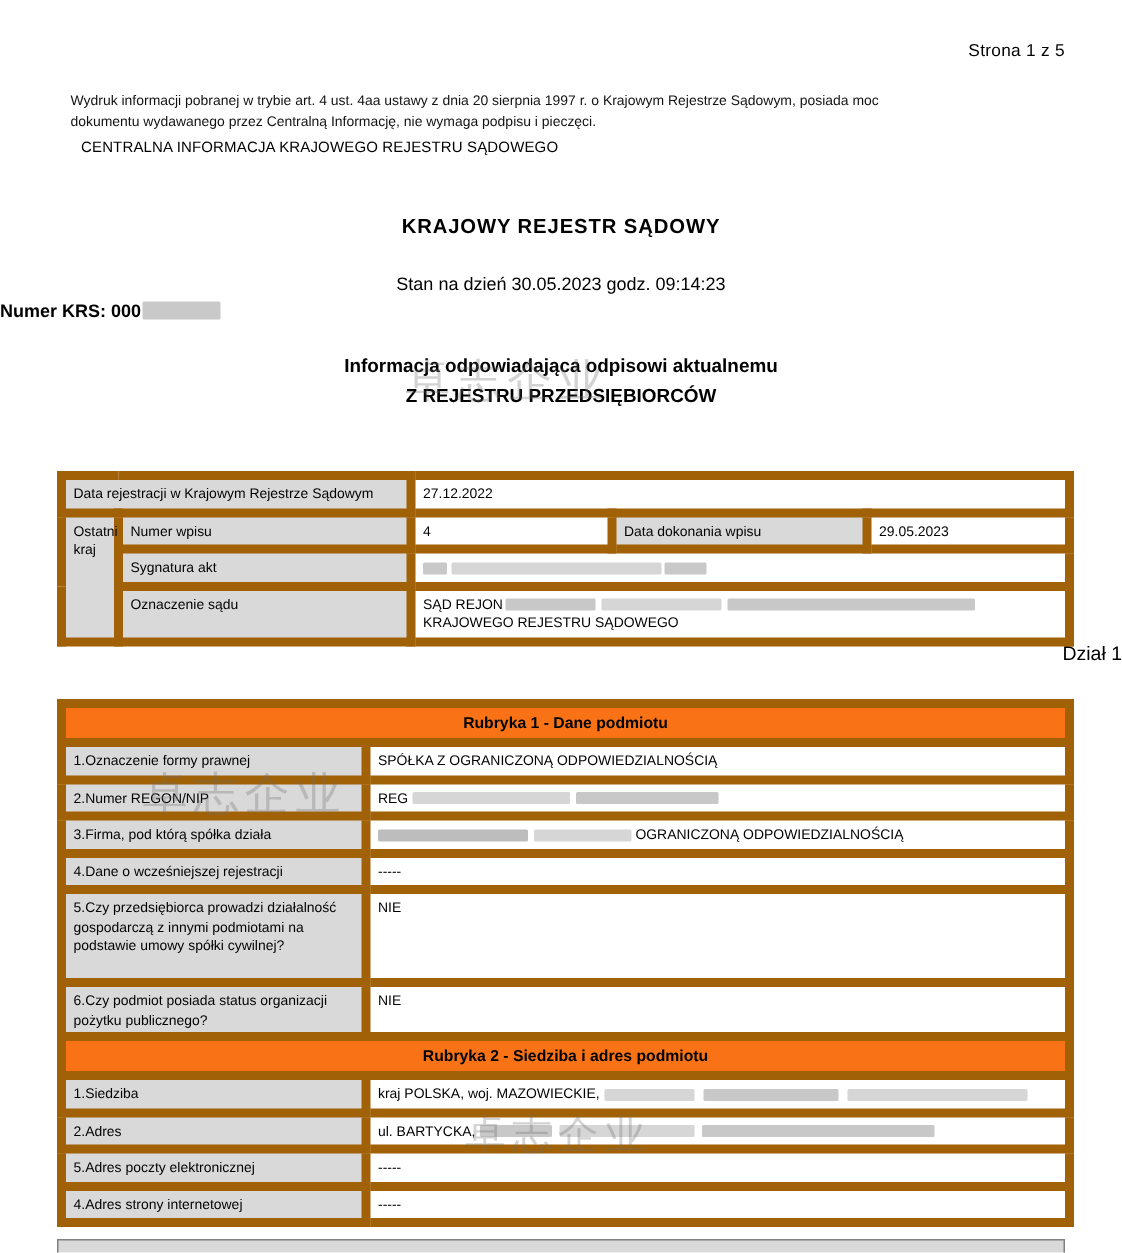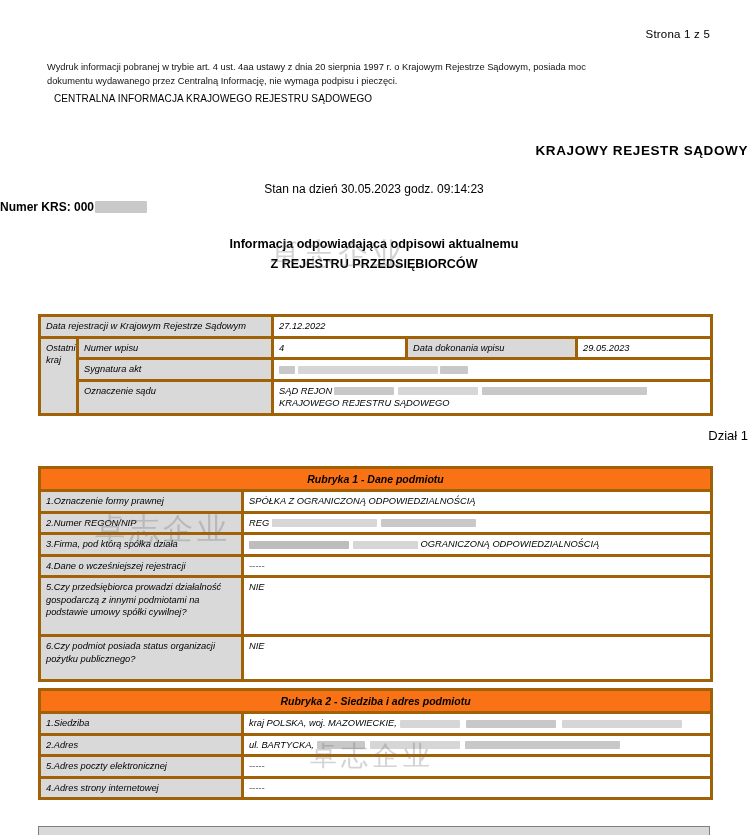--- a/index.html
+++ b/index.html
@@ -44,21 +44,21 @@
     left: 38px;
     font-size: 10px;
     letter-spacing: 0.1px;
     margin-left: 16px;
   }
   .krs-title {
     position: absolute;
     top: 143px;
     left: 0;
     width: 748px;
-    text-align: right;
+    text-align: center;
     font-size: 13.5px;
     font-weight: bold;
     letter-spacing: 0.6px;
   }
   .stan-line {
     position: absolute;
     top: 182px;
     left: 0;
     width: 748px;
     text-align: center;
@@ -108,25 +108,24 @@
     font-size: 13px;
   }
 
   table.krs {
     border-collapse: collapse;
     table-layout: fixed;
     width: 672px;
     font-size: 9.3px;
   }
   table.krs td {
-    border: 3px solid #a16207;
+    border: 6px solid #a16207;
     padding: 3px 5px;
     vertical-align: top;
     line-height: 1.35;
-    font-style: italic;
   }
   .shade {
     background: #d9d9d9;
   }
   .hdr {
     background: #f97316;
     text-align: center;
     font-weight: bold;
     font-size: 10.5px;
     padding: 5px 4px;

